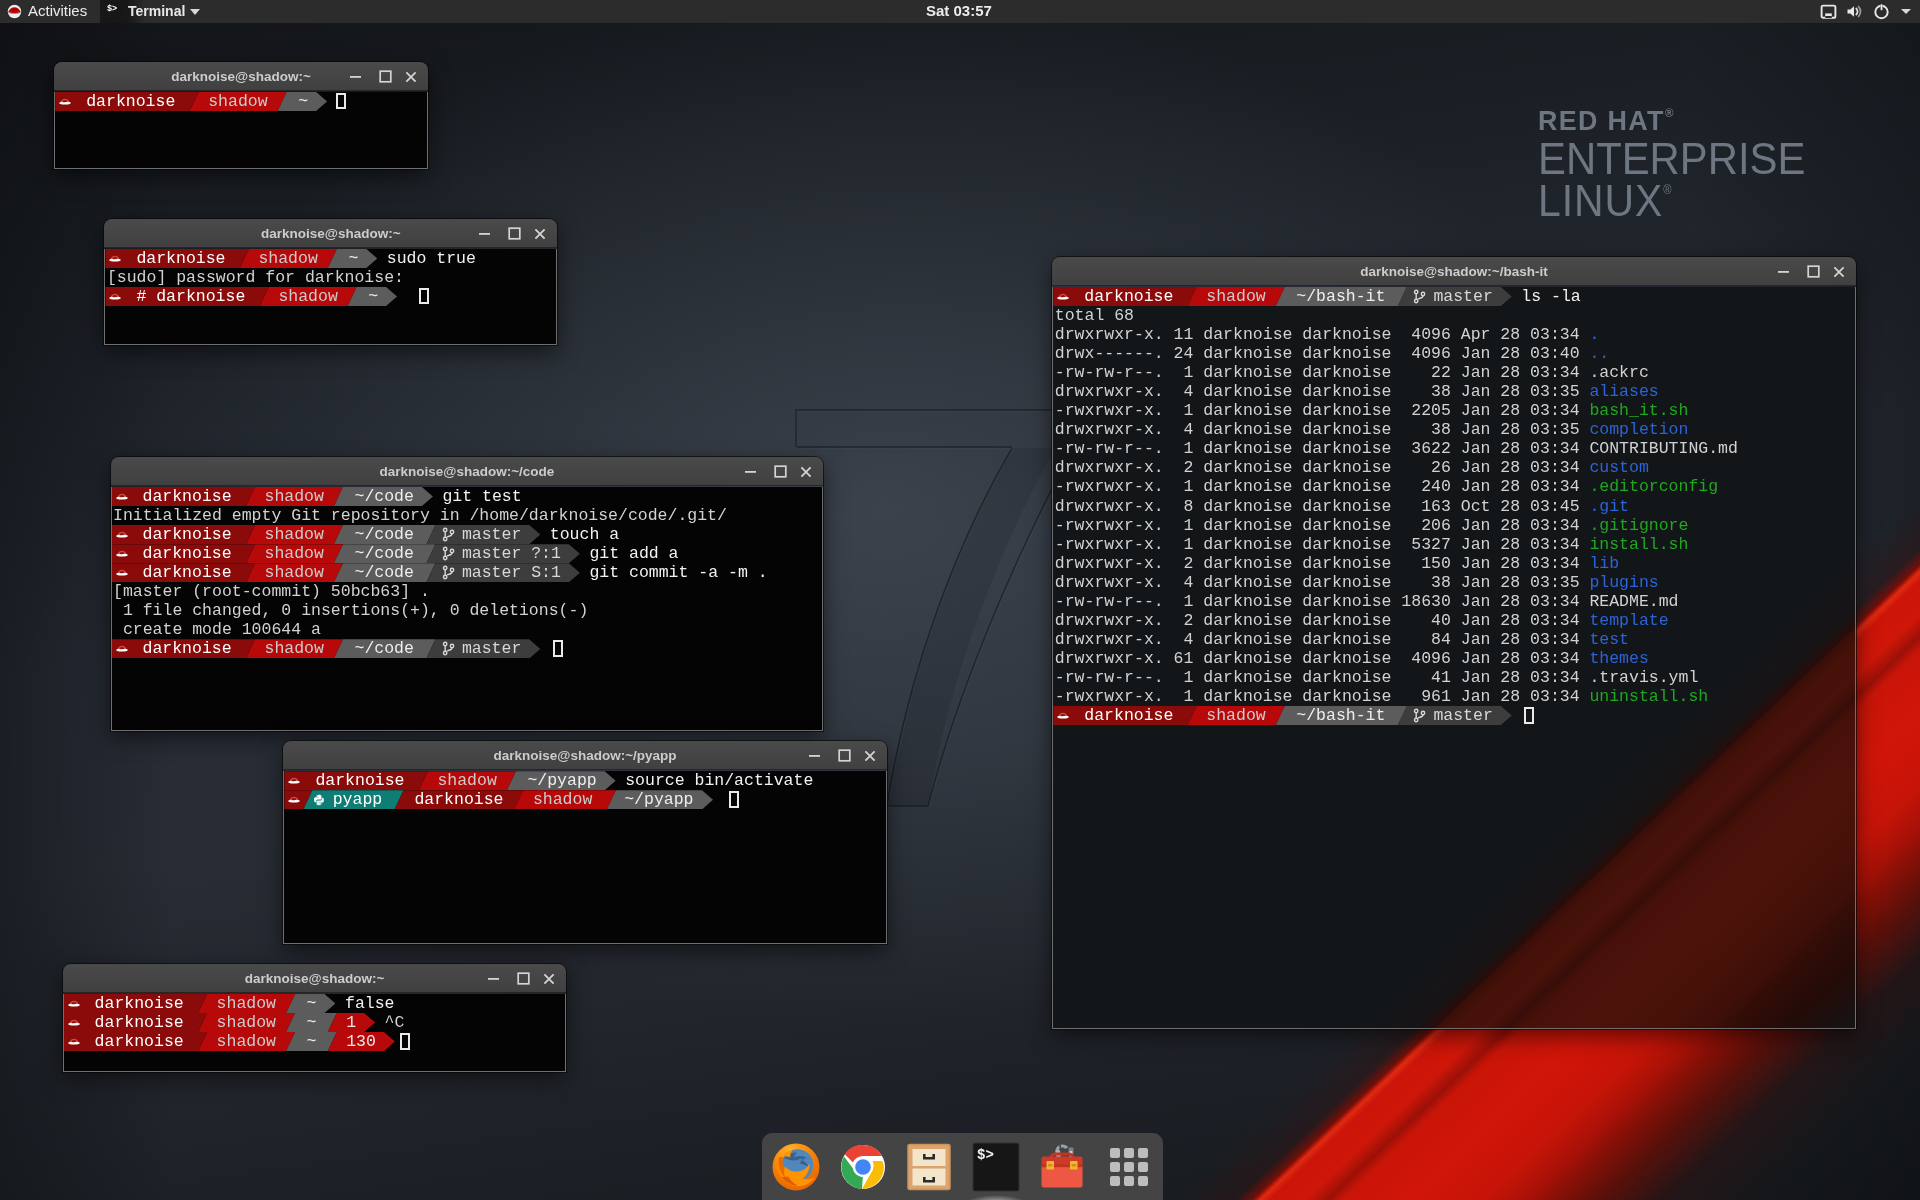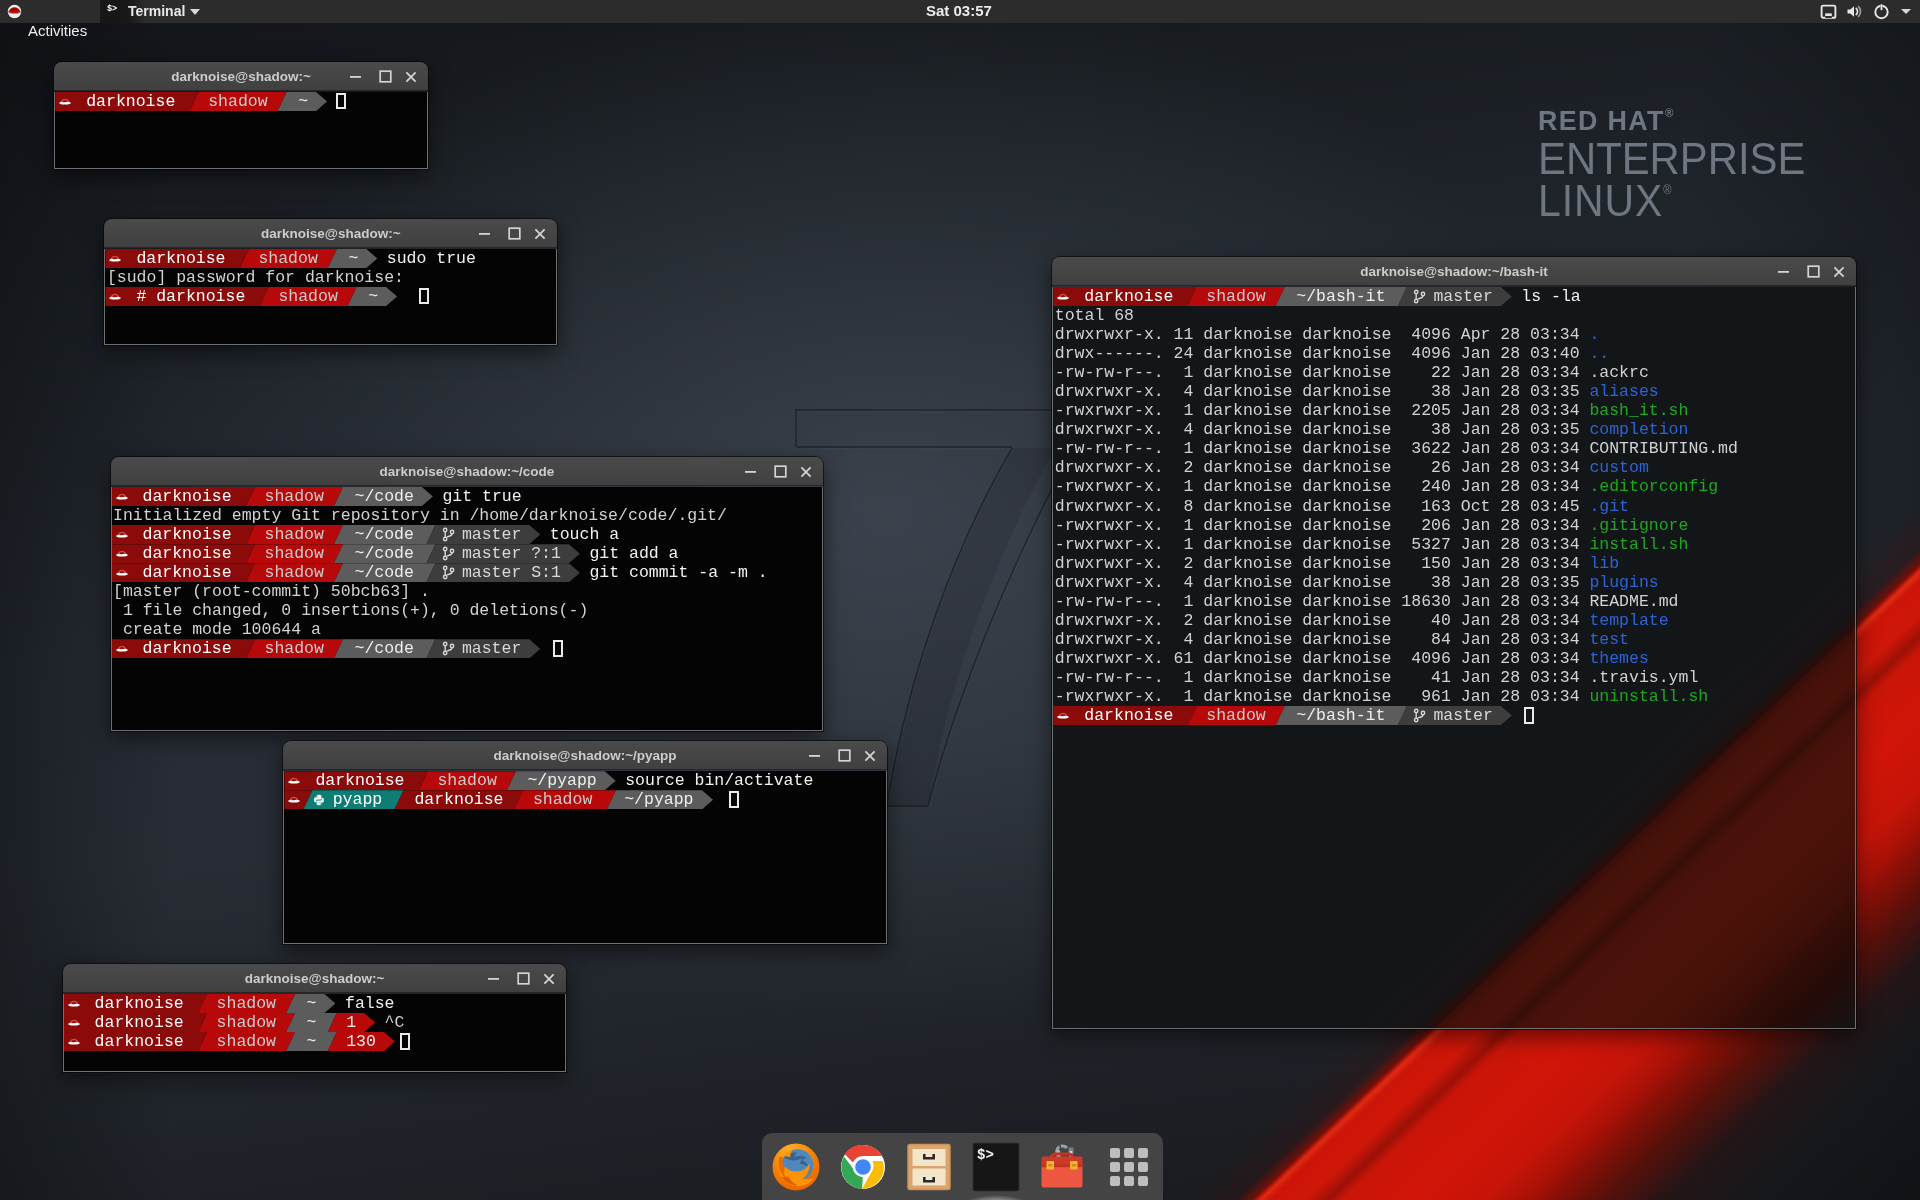--- a/index.html
+++ b/index.html
@@ -17,21 +17,21 @@
  background:linear-gradient(180deg, rgba(40,10,8,0) 0%, rgba(42,12,10,0.2) 10%, #280c09 13%, #3a0e09 13.6%, #441108 16%, #49120a 22%, #380e08 26%, #471109 28.5%, #4c130b 40%, #461108 53%, #3c0f08 60.5%, #330d07 64%, #240b07 73%, rgba(32,10,7,0.3) 84%, rgba(26,8,6,0) 100%); }
 #brand { position:absolute; left:1538px; top:0; color:#6e7681; }
 #brand div { position:absolute; left:0; line-height:1; white-space:nowrap; }
 #b1 { top:106.5px; font-size:28px; font-weight:bold; letter-spacing:1.4px; transform:scaleX(0.96); transform-origin:left; }
 #b2 { top:136px; font-size:45px; letter-spacing:0px; transform:scaleX(0.93); transform-origin:left; }
 #b3 { top:178.5px; font-size:44px; letter-spacing:1px; transform:scaleX(0.93); transform-origin:left; }
 #r1,#r2 { font-size:12px; vertical-align:13px; letter-spacing:0; }
 #r2 { vertical-align:22px; }
 #topbar { position:absolute; left:0; top:0; width:1920px; height:23px; background:#2c2c2c; z-index:50; }
 #rhsm { position:absolute; left:7px; top:4px; }
-#actv { position:absolute; left:28px; top:2px; font-size:15px; color:#ececec;margin-top:20px; }
+#actv { position:absolute; left:28px; top:2px; font-size:15px; color:#ececec; }
 #tico-bg { position:absolute; left:100px; top:0; width:46px; height:23px; background:linear-gradient(90deg,#181818 60%, rgba(24,24,24,0) 100%); }
 #tico { position:absolute; left:104px; top:1px; }
 #tname { position:absolute; left:128px; top:2.5px; font-size:14px; font-weight:bold; color:#e8e8e8; }
 #tarrow { position:absolute; left:190px; top:9px; width:0; height:0; border-left:5.5px solid transparent; border-right:5.5px solid transparent; border-top:6px solid #d8d8d8; }
 #clock { position:absolute; left:926px; top:2px; font-size:15px; font-weight:bold; color:#ececec; }
 #tbricons { position:absolute; left:1820px; top:3px; display:flex; gap:9px; align-items:center; }
 #sysarrow { width:0; height:0; border-left:5px solid transparent; border-right:5px solid transparent; border-top:5.5px solid #d8d8d8; margin-left:2px; }
 .win { position:absolute; z-index:10; border-radius:8px 8px 0 0;
  box-shadow:0 7px 22px rgba(0,0,0,0.55), 0 0 0 1px rgba(8,8,8,0.65); }
 .tbar { position:relative; height:29.3px; background:linear-gradient(#4a4a4a,#404040); border-radius:8px 8px 0 0;
@@ -132,21 +132,21 @@
         <i class="sg" style="left:134.5px;width:97px;background:#b70909;z-index:1;clip-path:polygon(9px 0,100% 0,calc(100% - 9px) 100%,0 100%)"></i>
         <i class="sg" style="left:222.5px;width:98.89999999999998px;background:#5c5c5c;z-index:1;clip-path:polygon(9px 0,calc(100% - 11px) 0,100% 50%,calc(100% - 11px) 100%,0 100%)"></i>
         <svg class="hat" style="left:3px" width="14" height="14" viewBox="0 0 16 16">
           <path d="M3.2 8.9 C3.2 6.1 5.3 4.3 8 4.3 c2.7 0 4.8 1.8 4.8 4.3 l0 .4 -9.6.3z" fill="#cf4a3a"></path>
           <path d="M2.9 8.1 c-1 .3-1.6.65-1.6 1.05 0 .35.5.7 1.3 1 1.3.45 3.2.75 5.4.75 2.2 0 4.1-.3 5.4-.75 .8-.3 1.3-.65 1.3-1 0-.4-.6-.75-1.6-1.05 -1.2-.4-3-.6-5.1-.6 -2.1 0-3.9.2-5.1.6z" fill="#ffffff"></path>
           <path d="M4.9 7.9 c.5-1.4 1.7-2.2 3.1-2.2 1.4 0 2.6.8 3.1 2.1 -.9.25-1.9.4-3.1.4 -1.2 0-2.2-.1-3.1-.3z" fill="#8b1511"></path>
         </svg>
         <b class="tx " style="left:31px;color:#ffffff;">darknoise</b>
         <b class="tx " style="left:153px;color:#cccccc;">shadow</b>
         <b class="tx " style="left:243px;color:#eeeeee;">~/code</b>
-        <b class="tx " style="left:330.9px;color:#f2f2f2;">git true</b>
+        <b class="tx " style="left:330.9px;color:#f2f2f2;">git test</b>
       </div>
       <div class="row">
         <b class="tx " style="left:1.5px;color:#d2d2d2;">Initialized empty Git repository in /home/darknoise/code/.git/</b>
       </div>
       <div class="row">
         <i class="sg" style="left:0;width:143.5px;background:#8b0a0a;z-index:1;clip-path:polygon(0 0,100% 0,calc(100% - 9px) 100%,0 100%)"></i>
         <i class="sg" style="left:134.5px;width:97px;background:#b70909;z-index:1;clip-path:polygon(9px 0,100% 0,calc(100% - 9px) 100%,0 100%)"></i>
         <i class="sg" style="left:222.5px;width:101.39999999999998px;background:#5c5c5c;z-index:1;clip-path:polygon(9px 0,100% 0,calc(100% - 9px) 100%,0 100%)"></i>
         <i class="sg" style="left:314.9px;width:113.89999999999998px;background:#3d3d3d;z-index:1;clip-path:polygon(9px 0,calc(100% - 11px) 0,100% 50%,calc(100% - 11px) 100%,0 100%)"></i>
         <svg class="hat" style="left:3px" width="14" height="14" viewBox="0 0 16 16">

